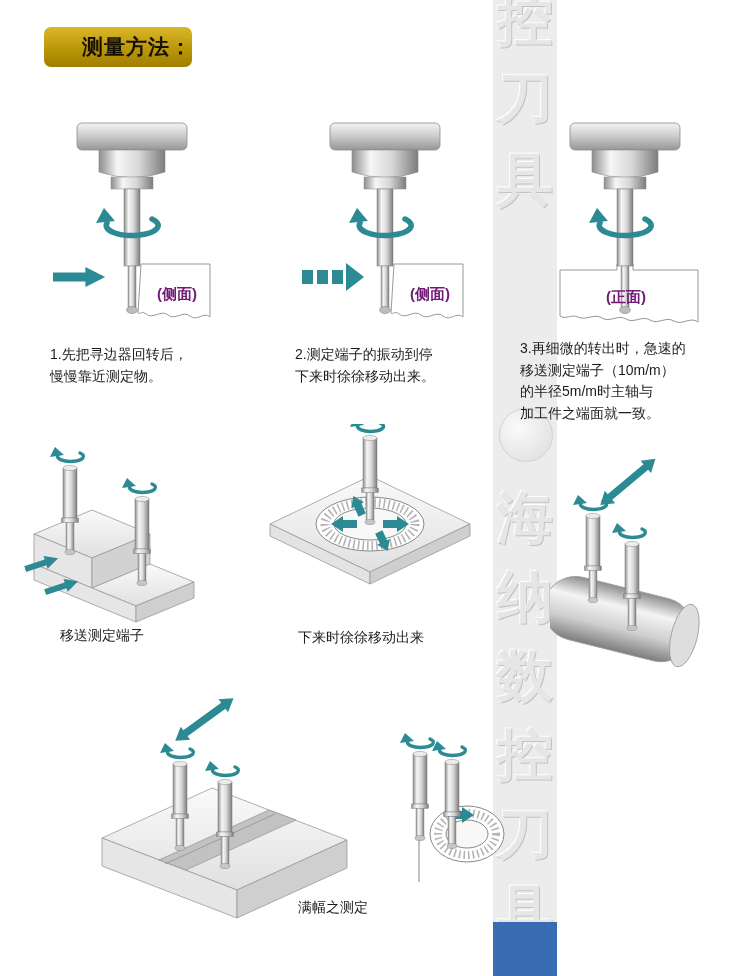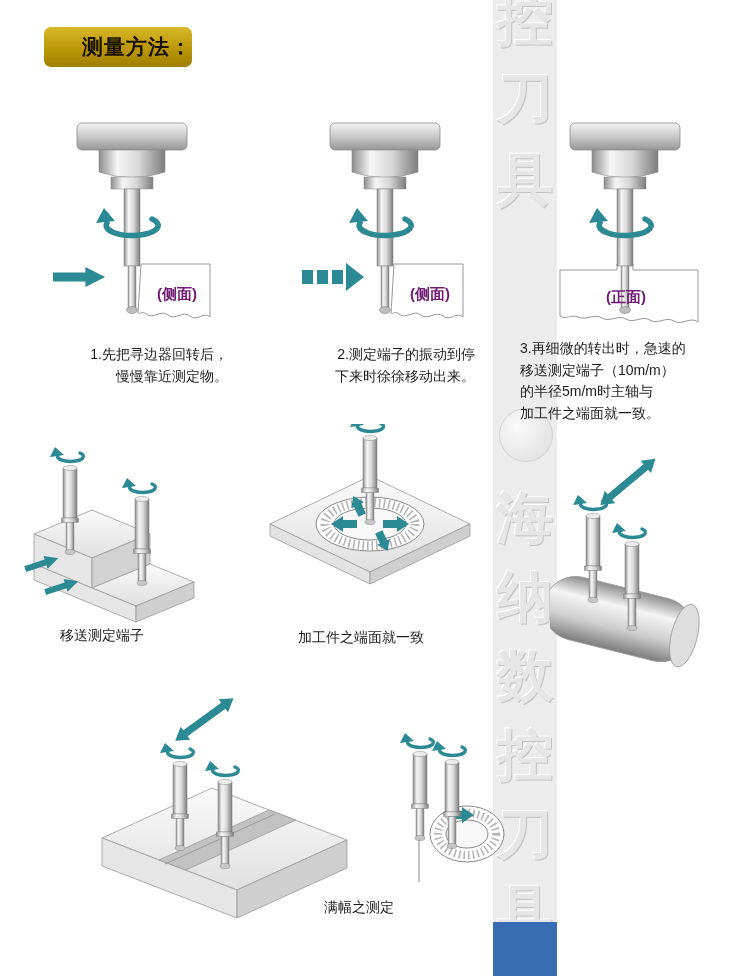--- a/index.html
+++ b/index.html
@@ -14,21 +14,21 @@
   #wm-globe{position:absolute;left:6px;top:408px;width:52px;height:52px;border-radius:50%;
             background:radial-gradient(circle at 35% 35%,#fafafa,#dcdcdc);border:1px solid #d2d2d2}
   #wm-bar{position:absolute;left:0;top:922px;width:64px;height:54px;background:#3a6cb4}
   
   #badge{position:absolute;left:44px;top:27px;width:148px;height:40px;display:flex;align-items:center;
          justify-content:flex-end;background:linear-gradient(180deg,#d8b82a 0%,#bb9708 55%,#a07e00 100%);
          border-radius:7px;z-index:2}
   #badge span{font-size:21px;font-weight:bold;color:#151000;letter-spacing:1px}
   
   .caption{position:absolute;font-size:14px;color:#1c1c1c;line-height:1.55;z-index:2}
-  .center{text-align:right}
+  .center{text-align:left}
   .view-label{position:absolute;font-weight:bold;font-size:15px;color:#701a75;text-align:center;z-index:3}
 </style>
 </head>
 <body>
 
 <div id="page">
 
   <svg width="0" height="0" style="position:absolute" aria-hidden="true">
     <defs>
       <linearGradient id="gCyl" x1="0" y1="0" x2="1" y2="0">
@@ -176,21 +176,21 @@
         </g>
       <g transform="translate(96 82) rotate(-115)">
           <polygon points="-10,-4 1,-4 1,-7 11,0 1,7 1,4 -10,4"></polygon>
         </g>
       <g transform="translate(121 117) rotate(65)">
           <polygon points="-10,-4 1,-4 1,-7 11,0 1,7 1,4 -10,4"></polygon>
         </g>
     </g>
     <use href="#sym-pin" xlink:href="#sym-pin" x="88" y="-8" width="40" height="120"></use>
   </svg>
-  <div class="caption" style="left:298px;top:627px">加工件之端面就一致</div>
+  <div class="caption" style="left:298px;top:627px">下来时徐徐移动出来</div>
 
   <svg class="abs" style="left:550px;top:432px" width="168" height="255" xmlns:xlink="http://www.w3.org/1999/xlink">
     <g transform="translate(48 75) rotate(-40)">
       <use href="#sym-arrow-double" xlink:href="#sym-arrow-double" x="0" y="-9" width="78" height="18"></use>
     </g>
     <g transform="rotate(14 80 190)">
       <rect x="-8" y="158" width="152" height="64" rx="32" fill="url(#gCylV)" stroke="#999" stroke-width="0.8"></rect>
       <ellipse cx="136" cy="190" rx="13" ry="32" fill="#dedede" stroke="#999" stroke-width="0.8"></ellipse>
     </g>
     <use href="#sym-pin" xlink:href="#sym-pin" x="23" y="62" width="40" height="120"></use>

